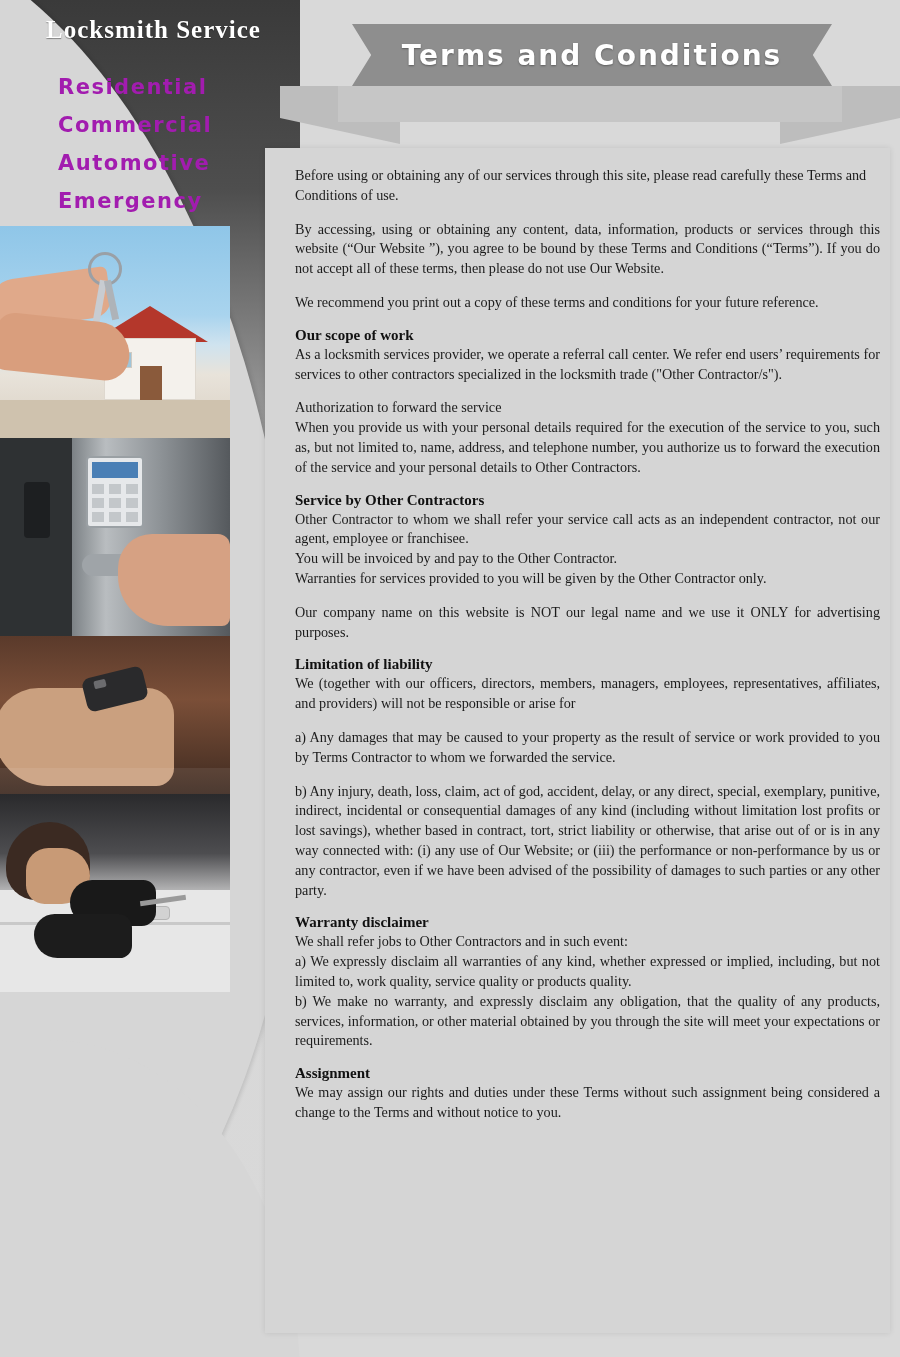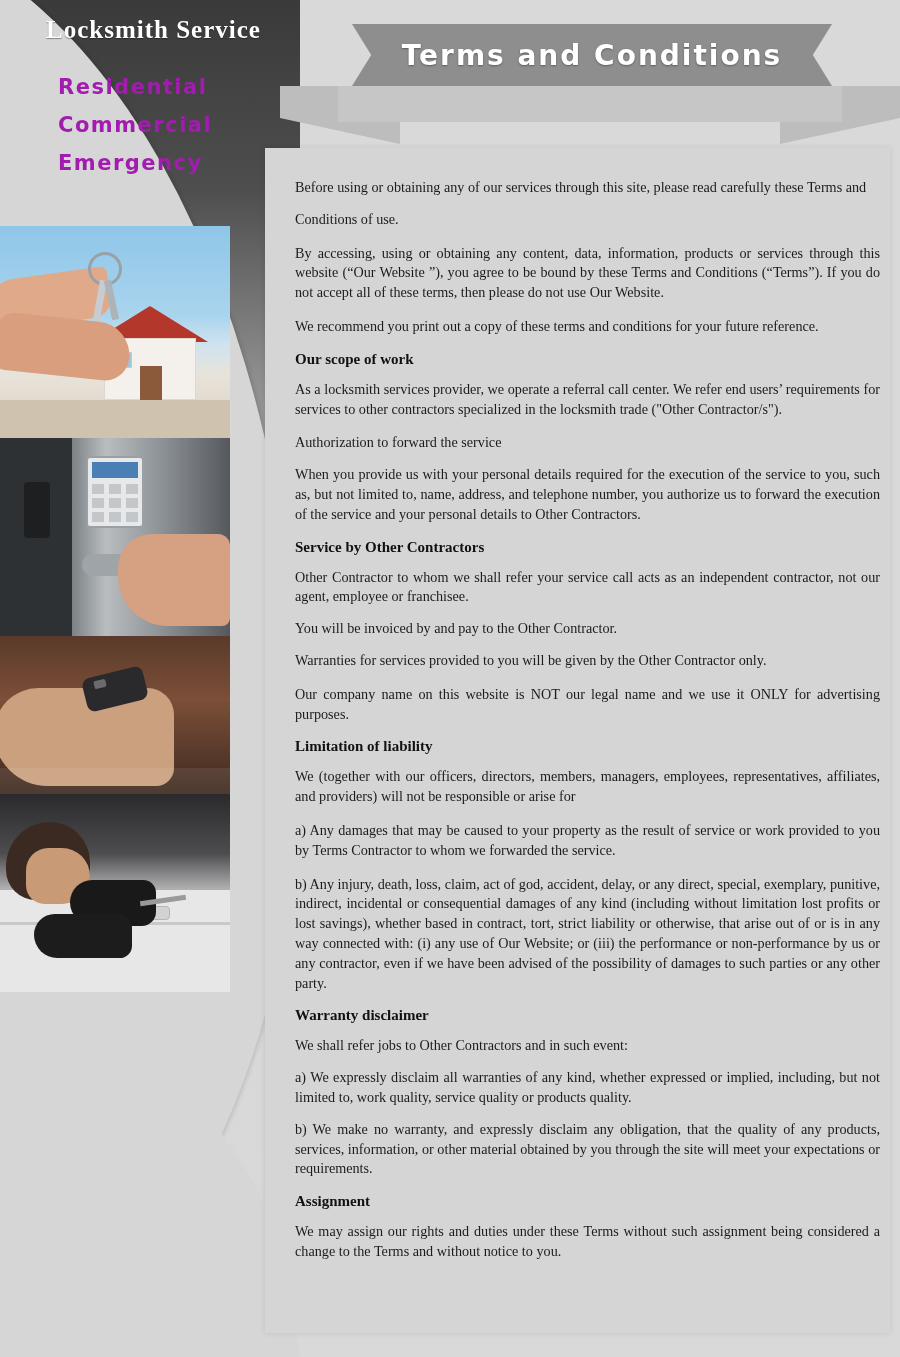--- a/index.html
+++ b/index.html
@@ -168,21 +168,21 @@
   .content-inner {
     position: absolute;
     left: 30px; top: 18px;
     width: 585px;
   }
   .para {
     font-family: "Liberation Serif", serif;
     font-size: 14.2px;
     line-height: 19.8px;
     color: #1b1b1b;
-    margin: 12px 0 14px 0;
+    margin: 0 0 14px 0;
     text-align: justify;
   }
   .para.tight { margin-bottom: 0; }
   h3.sec {
     font-family: "Liberation Serif", serif;
     font-size: 15px;
     font-weight: bold;
     color: #111111;
     margin: 14px 0 1px 0;
   }
@@ -261,20 +261,21 @@
     </div>
   </div>
 
   <div class="curve"></div>
   <div class="curve-2"></div>
 
   <div class="brand">Locksmith Service</div>
   <div class="services">
     <div class="svc">Residential</div>
     <div class="svc">Commercial</div>
+    <div class="svc">Automotive</div>
     <div class="svc">Emergency</div>
   </div>
 
   <div class="content-card">
     <div class="content-inner">
 
       <p class="para tight">Before using or obtaining any of our services through this site, please read carefully these Terms and</p>
       <p class="para">Conditions of use.</p>
       <p class="para">By accessing, using or obtaining any content, data, information, products or services through this website (“Our Website ”), you agree to be bound by these Terms and Conditions (“Terms”). If you do not accept all of these terms, then please do not use Our Website.</p>
       <p class="para">We recommend you print out a copy of these terms and conditions for your future reference.</p>

